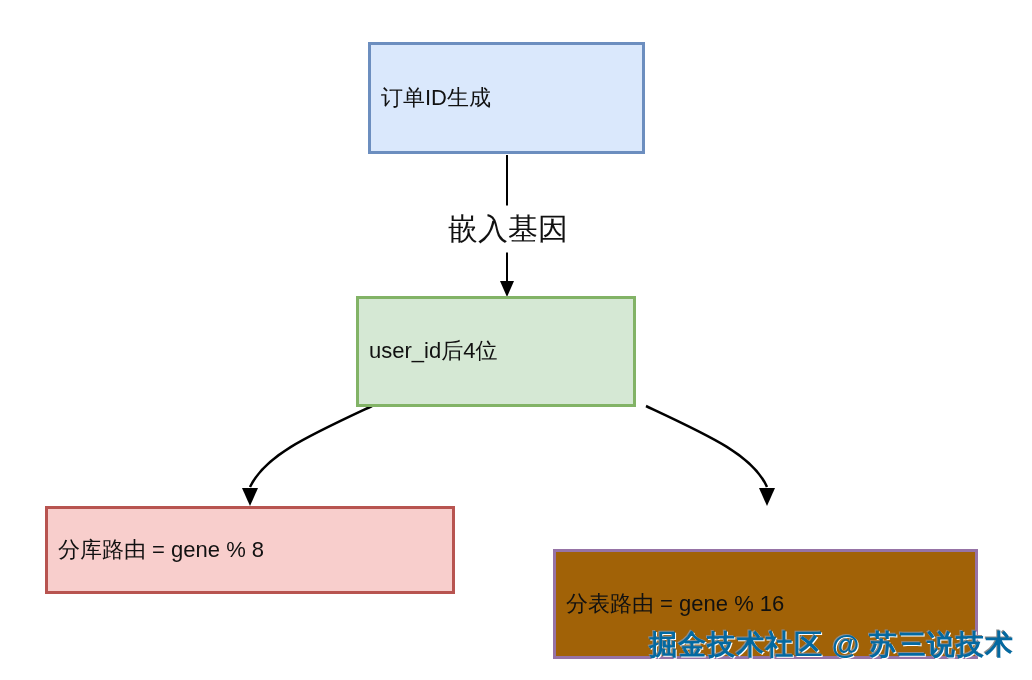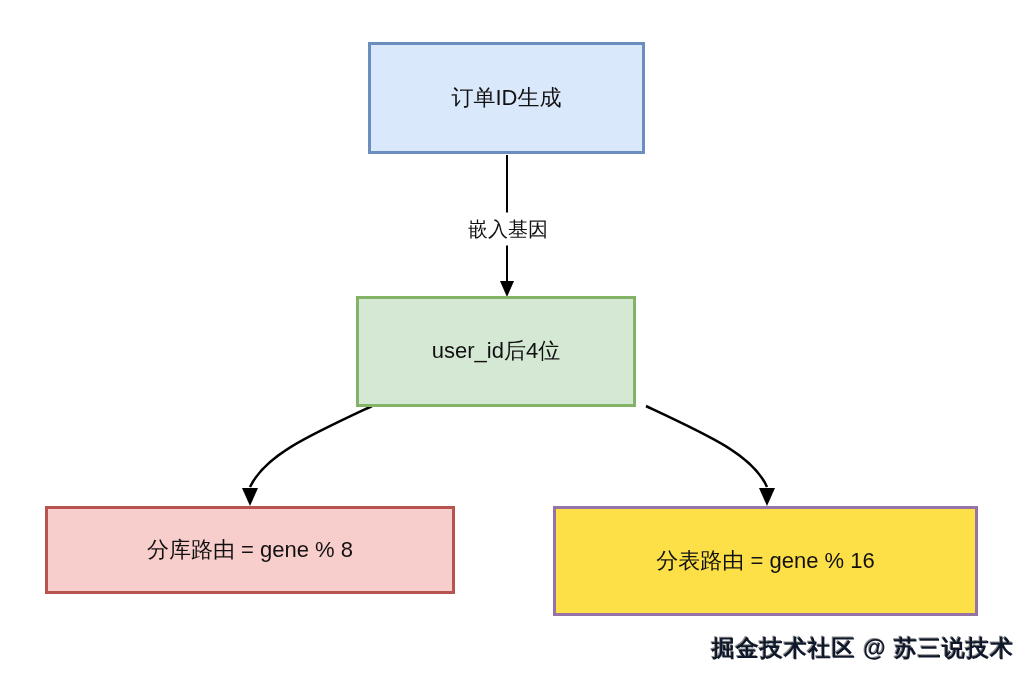--- a/index.html
+++ b/index.html
@@ -22,54 +22,54 @@
     width: 1032px;
     height: 680px;
     z-index: 1;
   }
   .node {
     position: absolute;
     box-sizing: border-box;
     border: 3px solid #666666;
     display: flex;
     align-items: center;
-    justify-content: center;
+    justify-content: flex-start;
     z-index: 2;
     font-size: 22px;
     color: #111111;
     text-align: center;
   }
   .node-label {
     padding: 0 10px;
     line-height: 1.3;
   }
   .node-order    { left: 368px; top: 42px;  width: 277px; height: 112px; }
   .node-gene     { left: 356px; top: 296px; width: 280px; height: 111px; }
   .node-db       { left: 45px;  top: 506px; width: 410px; height: 88px; }
   .node-table    { left: 553px; top: 506px; width: 425px; height: 110px; }
   .edge-label {
     position: absolute;
     left: 508px;
     top: 229px;
     transform: translate(-50%, -50%);
     background: #ffffff;
     padding: 3px 5px;
-    font-size: 20px;
+    font-size: 30px;
     color: #111111;
     z-index: 3;
     white-space: nowrap;
   }
   .watermark {
     position: absolute;
     right: 18px;
     bottom: 16px;
-    font-size: 23px;
+    font-size: 28px;
     font-weight: bold;
     letter-spacing: 1px;
-    color: #0f172a;
+    color: #0369a1;
     text-shadow: -1px -1px 0 #8c8c8c, 1px 1px 0 #ffffff;
     z-index: 4;
     white-space: nowrap;
   }
 </style>
 </head>
 <body>
 
 <div class="canvas">
 
@@ -92,19 +92,19 @@
   <div class="edge-label">嵌入基因</div>
 
   <div class="node node-gene" style="background: rgb(213, 232, 212); border-color: rgb(130, 179, 102);">
     <span class="node-label">user_id后4位</span>
   </div>
 
   <div class="node node-db" style="background: rgb(248, 206, 204); border-color: rgb(184, 84, 80);">
     <span class="node-label">分库路由 = gene % 8</span>
   </div>
 
-  <div class="node node-table" style="background: #fde047; border-color: rgb(150, 115, 166);">
+  <div class="node node-table" style="background: #a16207; border-color: rgb(150, 115, 166); margin-top: 43px;">
     <span class="node-label">分表路由 = gene % 16</span>
   </div>
 
   <div class="watermark">掘金技术社区 @ 苏三说技术</div>
 
 </div>
 
 </body></html>

